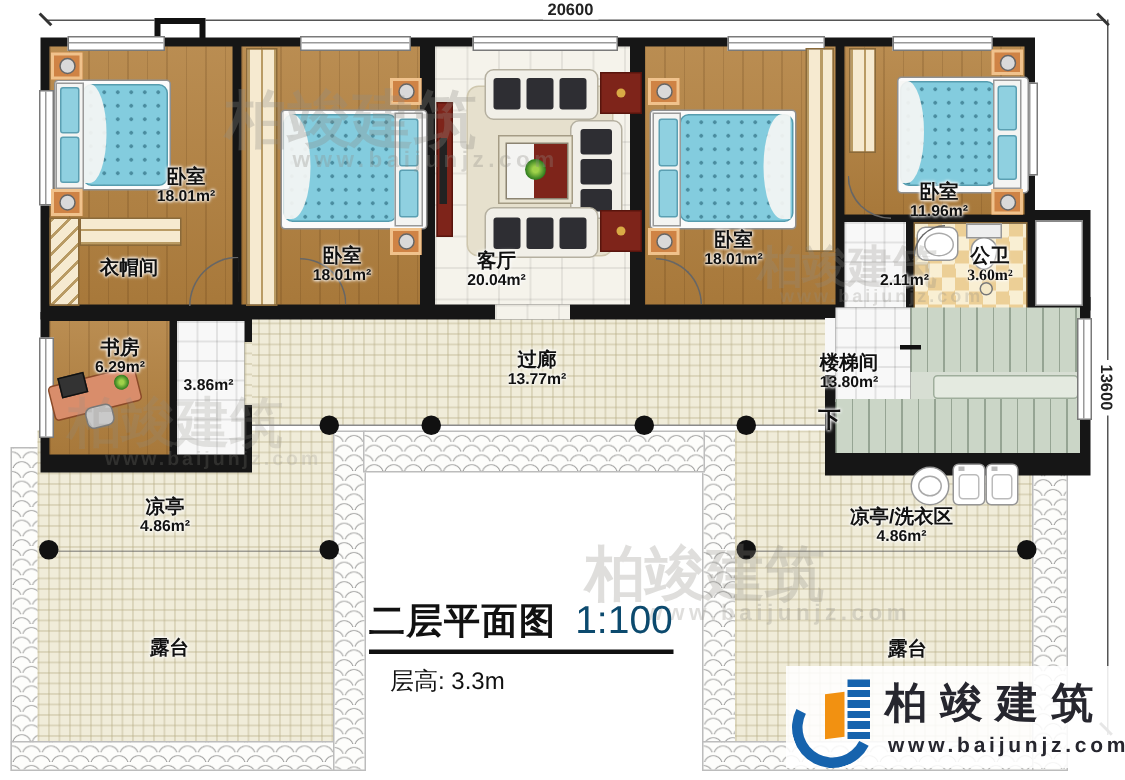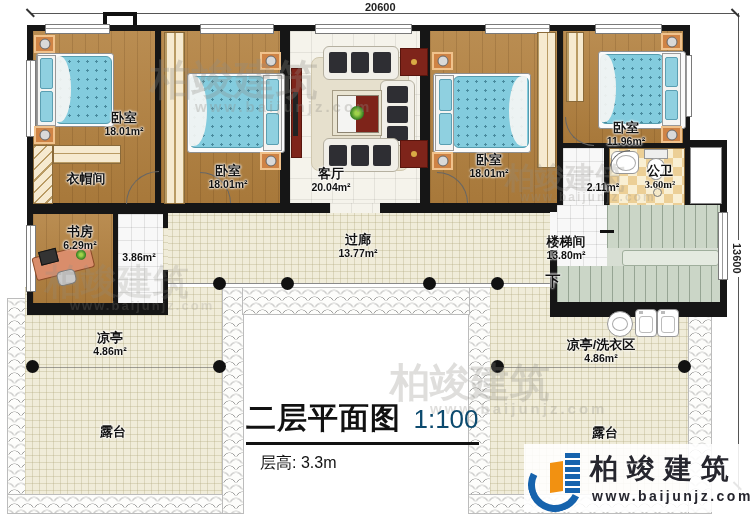--- a/index.html
+++ b/index.html
@@ -306,21 +306,21 @@
   <div class="wm" style="left:195px;top:98px;font-size:15px;letter-spacing:3px;opacity:.30;">www.baijunjz.com</div>
   <div class="wm" style="left:505px;top:158px;font-size:30px;opacity:.26;">柏竣建筑</div>
   <div class="wm" style="left:520px;top:190px;font-size:12px;letter-spacing:2px;opacity:.26;">www.baijunjz.com</div>
   <div class="wm" style="left:390px;top:355px;font-size:40px;opacity:.28;">柏竣建筑</div>
   <div class="wm" style="left:430px;top:400px;font-size:15px;letter-spacing:3px;opacity:.28;">www.baijunjz.com</div>
   <div class="wm" style="left:45px;top:258px;font-size:36px;opacity:.22;">柏竣建筑</div>
   <div class="wm" style="left:70px;top:298px;font-size:13px;letter-spacing:2px;opacity:.22;">www.baijunjz.com</div>
 
   <div class="abs" style="left:246px;top:398px;z-index:50;">
     <div style="border-bottom:3px solid #111;padding-bottom:3px;white-space:nowrap;">
-      <span style="font-size:30px;font-weight:bold;color:#111;letter-spacing:1px;margin-top:20px;">二层平面图</span>
+      <span style="font-size:24px;font-weight:bold;color:#111;letter-spacing:1px;margin-top:20px;">二层平面图</span>
       <span style="font-size:26px;color:#0c4a6e;margin-left:8px;">1:100</span>
     </div>
     <div style="font-size:16px;color:#111;margin:8px 0 0 14px;">层高: 3.3m</div>
   </div>
 
   <div class="abs" style="left:524px;top:444px;width:222px;height:68px;background:rgba(255,255,255,.88);z-index:50;">
     <div class="abs" style="left:4px;top:14px;width:40px;height:40px;border:7px solid transparent;border-left-color:#1663ad;border-bottom-color:#1663ad;border-radius:50%;transform:rotate(-18deg);"></div>
     <div class="abs" style="left:26px;top:18px;width:13px;height:30px;background:#f29111;transform:skewY(-8deg);"></div>
     <div class="abs" style="left:41px;top:9px;width:15px;height:40px;background:repeating-linear-gradient(#1663ad 0 5px,#fff 5px 7px);"></div>
     <div class="abs" style="left:66px;top:6px;font-size:28px;font-weight:900;color:#26262e;letter-spacing:9px;white-space:nowrap;">柏竣建筑</div>

